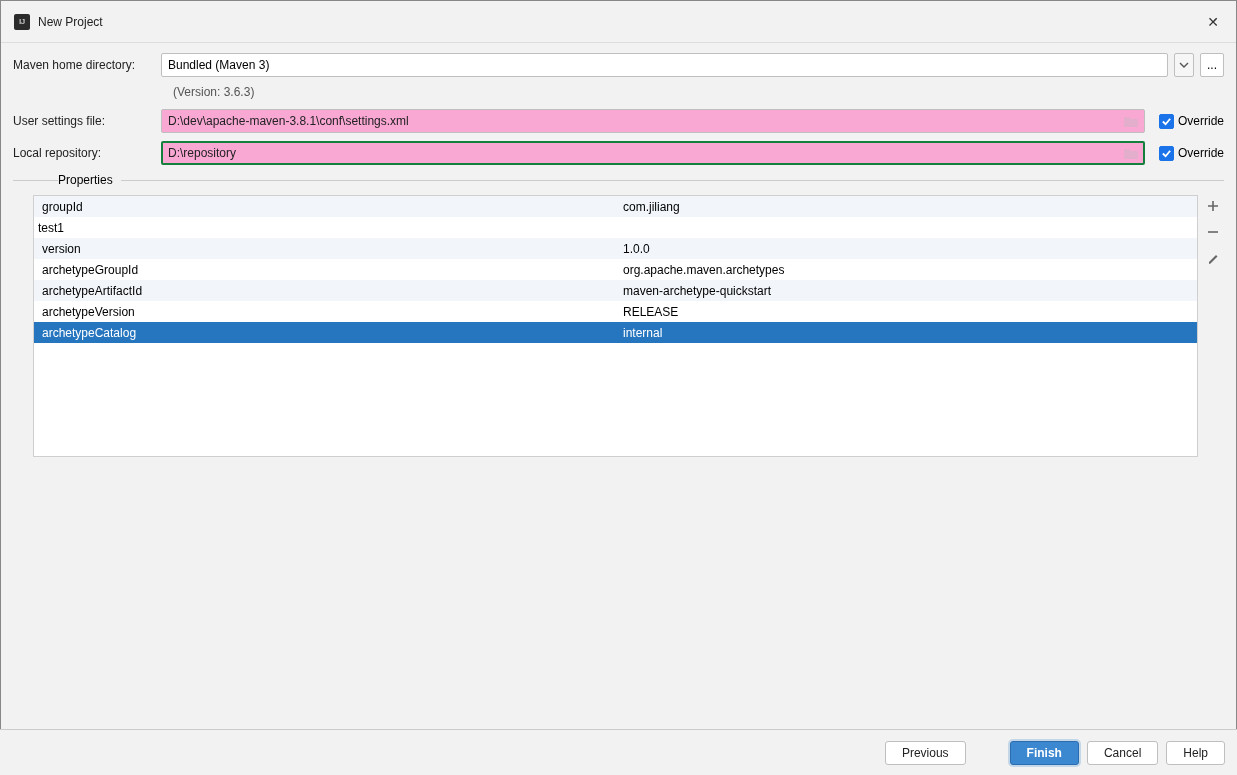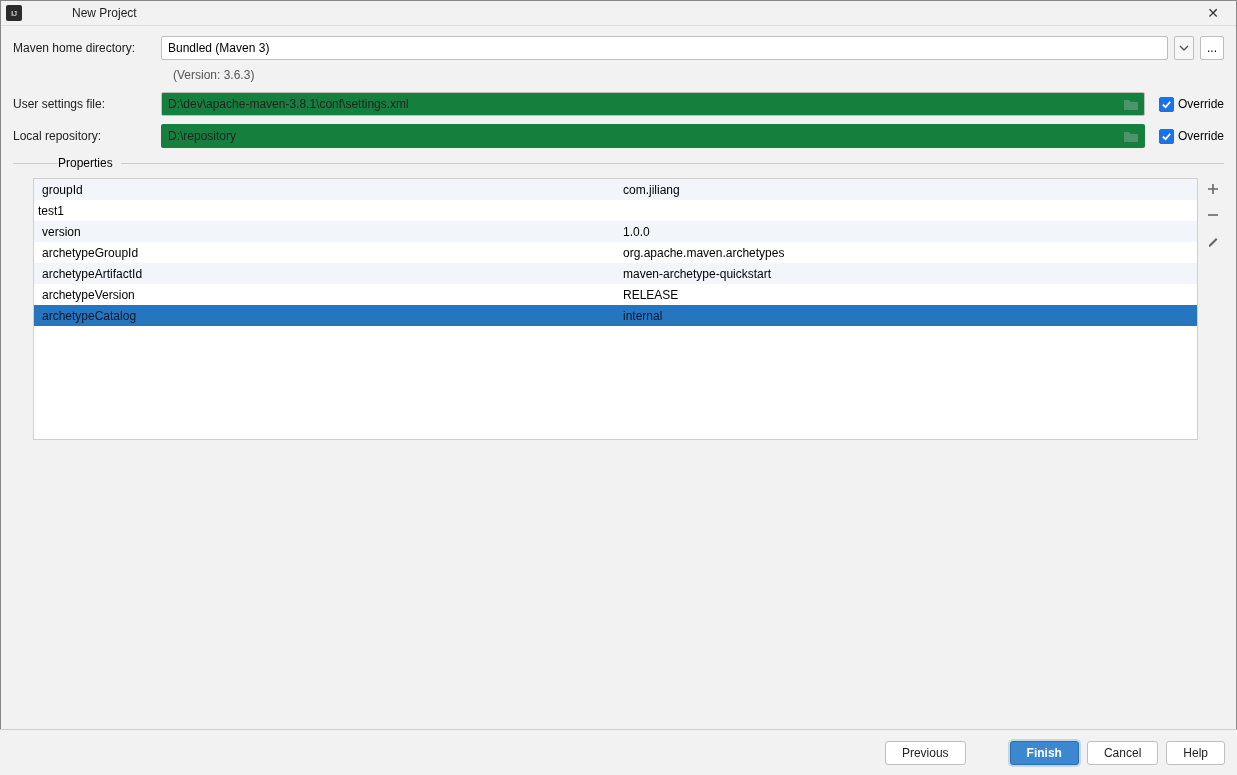--- a/index.html
+++ b/index.html
@@ -1,36 +1,36 @@
 <!DOCTYPE html>
 <html><head>
 <meta charset="utf-8">
 <style>
 * { box-sizing: border-box; margin: 0; padding: 0; font-family: "Segoe UI", Tahoma, sans-serif; font-size: 12px; }
 
 body { background: #f2f2f2; width: 1237px; height: 775px; overflow: hidden; border: 1px solid #888; }
 
-.titlebar { height: 25px; background: #f2f2f2; display: flex; align-items: center; padding-left: 5px; border-bottom: 1px solid #ddd; gap: 42px; }
+.titlebar { height: 42px; background: #f2f2f2; display: flex; align-items: center; padding-left: 13px; border-bottom: 1px solid #ddd; }
 .titlebar .app-icon { width: 16px; height: 16px; background: #2b2b2b; display: flex; align-items: center; justify-content: center; color: #fff; font-size: 8px; border-radius: 2px; }
 .titlebar .title { margin-left: 8px; color: #222; }
 .titlebar .win-close { margin-left: auto; width: 46px; height: 30px; display: flex; align-items: center; justify-content: center; font-size: 14px; color: #333; cursor: pointer; }
 
 .content { padding: 10px 12px 0 12px; }
 
 .row { display: flex; align-items: center; margin-bottom: 8px; }
 .label-col { width: 148px; color: #222; }
 .field-col { flex: 1; display: flex; align-items: center; gap: 6px; }
 
 .dropdown { flex: 1; height: 24px; border: 1px solid #bfbfbf; background: #fff; display: flex; align-items: center; padding: 0 6px; border-radius: 2px; }
 .dropdown-arrow { width: 20px; height: 24px; border: 1px solid #bfbfbf; background: #f6f6f6; display: flex; align-items: center; justify-content: center; border-radius: 2px; cursor: pointer; }
 .more-btn { width: 24px; height: 24px; border: 1px solid #bfbfbf; background: #fff; border-radius: 2px; display: flex; align-items: center; justify-content: center; cursor: pointer; }
 
 .version-row { margin-left: 160px; color: #555; margin-bottom: 10px; }
 
-.text-input { flex: 1; height: 24px; border: 1px solid #bfbfbf; background: #15803d; padding: 0 6px; border-radius: 2px; outline: none; color: #222; }
+.text-input { flex: 1; height: 24px; border: 1px solid #bfbfbf; background: #f9a8d4; padding: 0 6px; border-radius: 2px; outline: none; color: #222; }
 .text-input.focused { border: 2px solid #15803d; padding: 0 5px; }
 .input-wrap { flex: 1; position: relative; display: flex; }
 .folder-icon { position: absolute; right: 6px; top: 50%; transform: translateY(-50%); width: 16px; height: 14px; opacity: 0.35; cursor: pointer; }
 
 .checkbox-wrap { display: flex; align-items: center; gap: 4px; margin-left: 8px; }
 .checkbox { width: 15px; height: 15px; background: #1a73e8; border: 1px solid #1a73e8; border-radius: 2px; display: flex; align-items: center; justify-content: center; cursor: pointer; }
 .checkbox svg { width: 11px; height: 11px; }
 
 .properties-section { margin-top: 8px; }
 .properties-header { position: relative; margin-bottom: 8px; }
@@ -38,21 +38,21 @@
 .properties-header .text { position: relative; background: #f2f2f2; padding-right: 8px; color: #000000; display: inline-block; margin-left: 45px; }
 
 .properties-body { display: flex; padding-left: 20px; }
 .table-wrap { flex: 1; background: #fff; border: 1px solid #cfcfcf; height: 262px; overflow: hidden; }
 .side-buttons { width: 26px; display: flex; flex-direction: column; padding-left: 4px; gap: 4px; }
 .side-btn { width: 22px; height: 22px; display: flex; align-items: center; justify-content: center; color: #666; cursor: pointer; border-radius: 3px; }
 
 .prop-row { display: flex; height: 21px; align-items: center; }
 .prop-row:nth-child(odd) { background: #f2f6fb; }
 .prop-row:nth-child(even) { background: #fff; }
-.prop-row.selected { background: #2675bf; color: #0f172a; }
+.prop-row.selected { background: #2675bf; color: #ffffff; }
 .prop-key { width: 585px; padding-left: 8px; }
 .prop-val { flex: 1; padding-left: 4px; }
 
 .footer { position: absolute; bottom: 0; left: 0; right: 0; height: 46px; border-top: 1px solid #ccc; display: flex; align-items: center; justify-content: flex-end; padding: 0 12px; gap: 8px; background: #f2f2f2; }
 .btn { height: 24px; padding: 0 16px; border: 1px solid #bfbfbf; background: #fff; border-radius: 3px; cursor: pointer; color: #222; display: flex; align-items: center; }
 .btn.primary { background: #3b88d1; border-color: #2c6daf; color: #fff; font-weight: 600; box-shadow: 0 0 0 2px rgba(59,136,209,0.25); margin-left: 36px; }
 
 .watermark { position: absolute; right: 14px; bottom: 28px; color: #bbb; font-size: 11px; pointer-events: none; }
 </style>
 </head>

